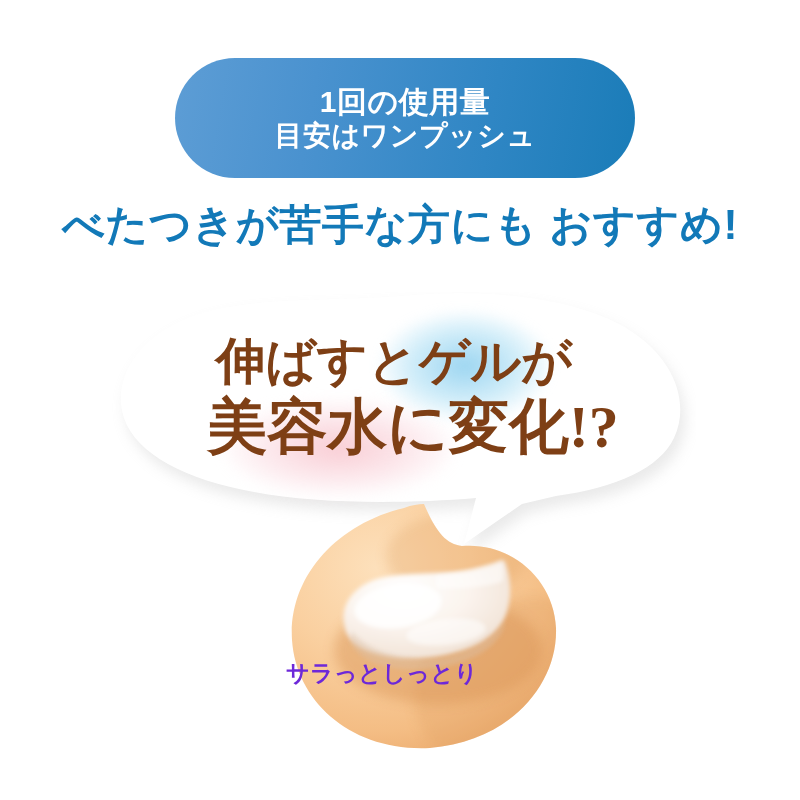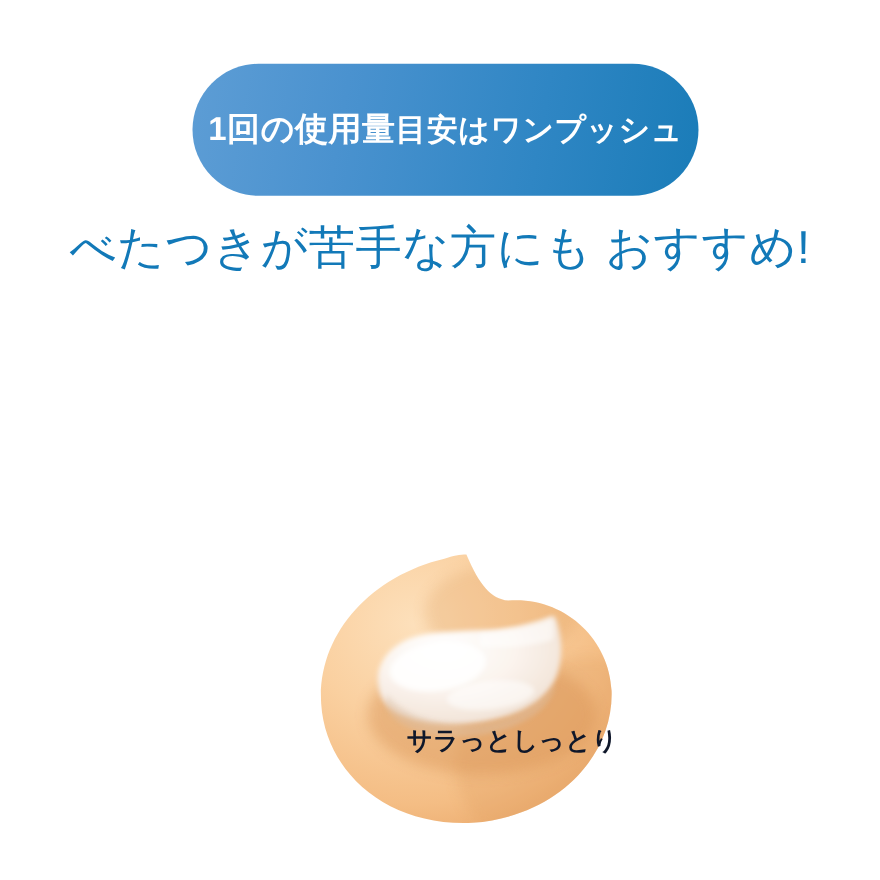--- a/index.html
+++ b/index.html
@@ -25,21 +25,21 @@
   
   .pill-banner {
     position: absolute;
     left: 175px;
     top: 58px;
     width: 460px;
     height: 120px;
     border-radius: 60px;
     background: linear-gradient(100deg, #5d9dd5 0%, #4a92cf 30%, #2f86c4 68%, #1a7cb8 100%);
     display: flex;
-    flex-direction: row;
+    flex-direction: column;
     align-items: center;
     justify-content: center;
     box-sizing: border-box;
   }
   .pill-line {
     color: #ffffff;
     font-weight: bold;
     line-height: 1.18;
     letter-spacing: 0.5px;
     white-space: nowrap;
@@ -50,21 +50,21 @@
 
   
   .blue-headline {
     position: absolute;
     left: 0;
     top: 197px;
     width: 800px;
     text-align: center;
     color: #1279b8;
     font-size: 42px;
-    font-weight: normal;
+    font-weight: bold;
     letter-spacing: 0.5px;
     white-space: nowrap;
   }
 
   
   .bubble-wrap {
     position: absolute;
     left: 104px;
     top: 292px;
     width: 592px;
@@ -146,41 +146,89 @@
     left: 0;
     top: 0;
     width: 276px;
     height: 256px;
   }
   .skin-caption {
     position: absolute;
     left: 0;
     top: 160px;
     width: 276px;
-    text-align: right;
-    color: #0f172a;
+    text-align: left;
+    color: #6d28d9;
     font-size: 23px;
     font-weight: bold;
     letter-spacing: 0.5px;
     white-space: nowrap;
     z-index: 5;
   }
 </style>
 </head>
 <body>
 
 <div id="canvas">
 
   <div class="pill-banner">
     <div class="pill-line pill-line-1">1回の使用量</div>
     <div class="pill-line pill-line-2">目安はワンプッシュ</div>
   </div>
 
   <div class="blue-headline">べたつきが苦手な方にも おすすめ!</div>
 
+  <div class="bubble-wrap">
+    <svg class="bubble-shadow-svg" viewBox="0 0 592 260" xmlns="http://www.w3.org/2000/svg">
+      <defs>
+        <filter id="softShadow" x="-20%" y="-20%" width="140%" height="150%">
+          <feGaussianBlur stdDeviation="7"></feGaussianBlur>
+        </filter>
+      </defs>
+      <g filter="url(#softShadow)" opacity="0.30" transform="translate(5,9)">
+        <path fill="#b9b9b9" d="
+          M 298 4
+          C 386 -4 472 6 522 36
+          C 572 66 586 112 570 146
+          C 556 176 512 196 452 204
+          L 418 212
+          L 360 252
+          L 372 206
+          C 300 212 212 212 150 200
+          C 82 188 32 162 20 126
+          C 8 90 30 48 84 26
+          C 138 4 216 10 298 4
+          Z"></path>
+      </g>
+    </svg>
+
+    <div class="glow-blue"></div>
+    <div class="glow-pink"></div>
+
+    <svg class="bubble-svg" viewBox="0 0 592 260" xmlns="http://www.w3.org/2000/svg" style="z-index:1;">
+      <path fill="#ffffff" d="
+        M 298 4
+        C 386 -4 472 6 522 36
+        C 572 66 586 112 570 146
+        C 556 176 512 196 452 204
+        L 418 212
+        L 360 252
+        L 372 206
+        C 300 212 212 212 150 200
+        C 82 188 32 162 20 126
+        C 8 90 30 48 84 26
+        C 138 4 216 10 298 4
+        Z"></path>
+    </svg>
+
+    <div class="bubble-text">
+      <div class="bubble-line bubble-line-1">伸ばすとゲルが</div>
+      <div class="bubble-line bubble-line-2">美容水に変化!?</div>
+    </div>
+  </div>
 
   <div class="skin-wrap">
     <svg class="skin-svg" viewBox="0 0 276 256" xmlns="http://www.w3.org/2000/svg">
       <defs>
         <radialGradient id="skinGrad" cx="32%" cy="26%" r="86%">
           <stop offset="0%" stop-color="#fde0bb"></stop>
           <stop offset="42%" stop-color="#fad0a0"></stop>
           <stop offset="78%" stop-color="#f4bd84"></stop>
           <stop offset="100%" stop-color="#eaa86a"></stop>
         </radialGradient>

